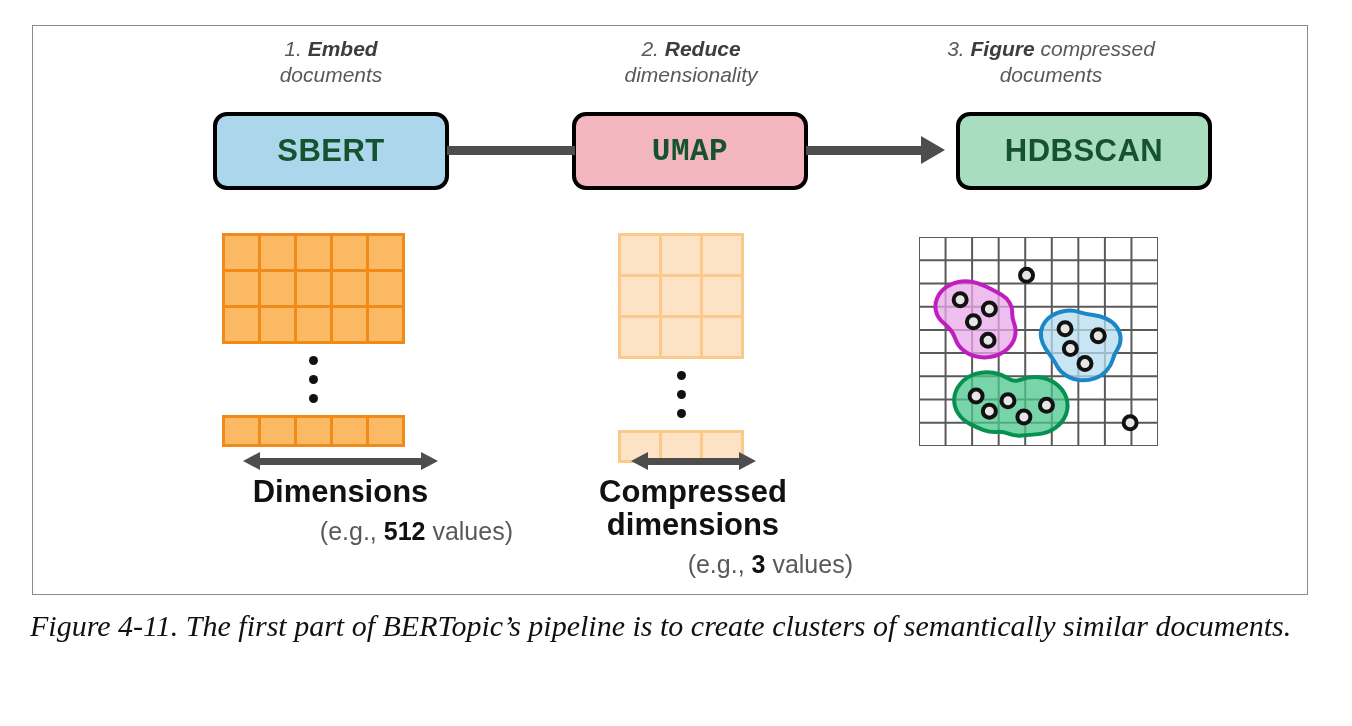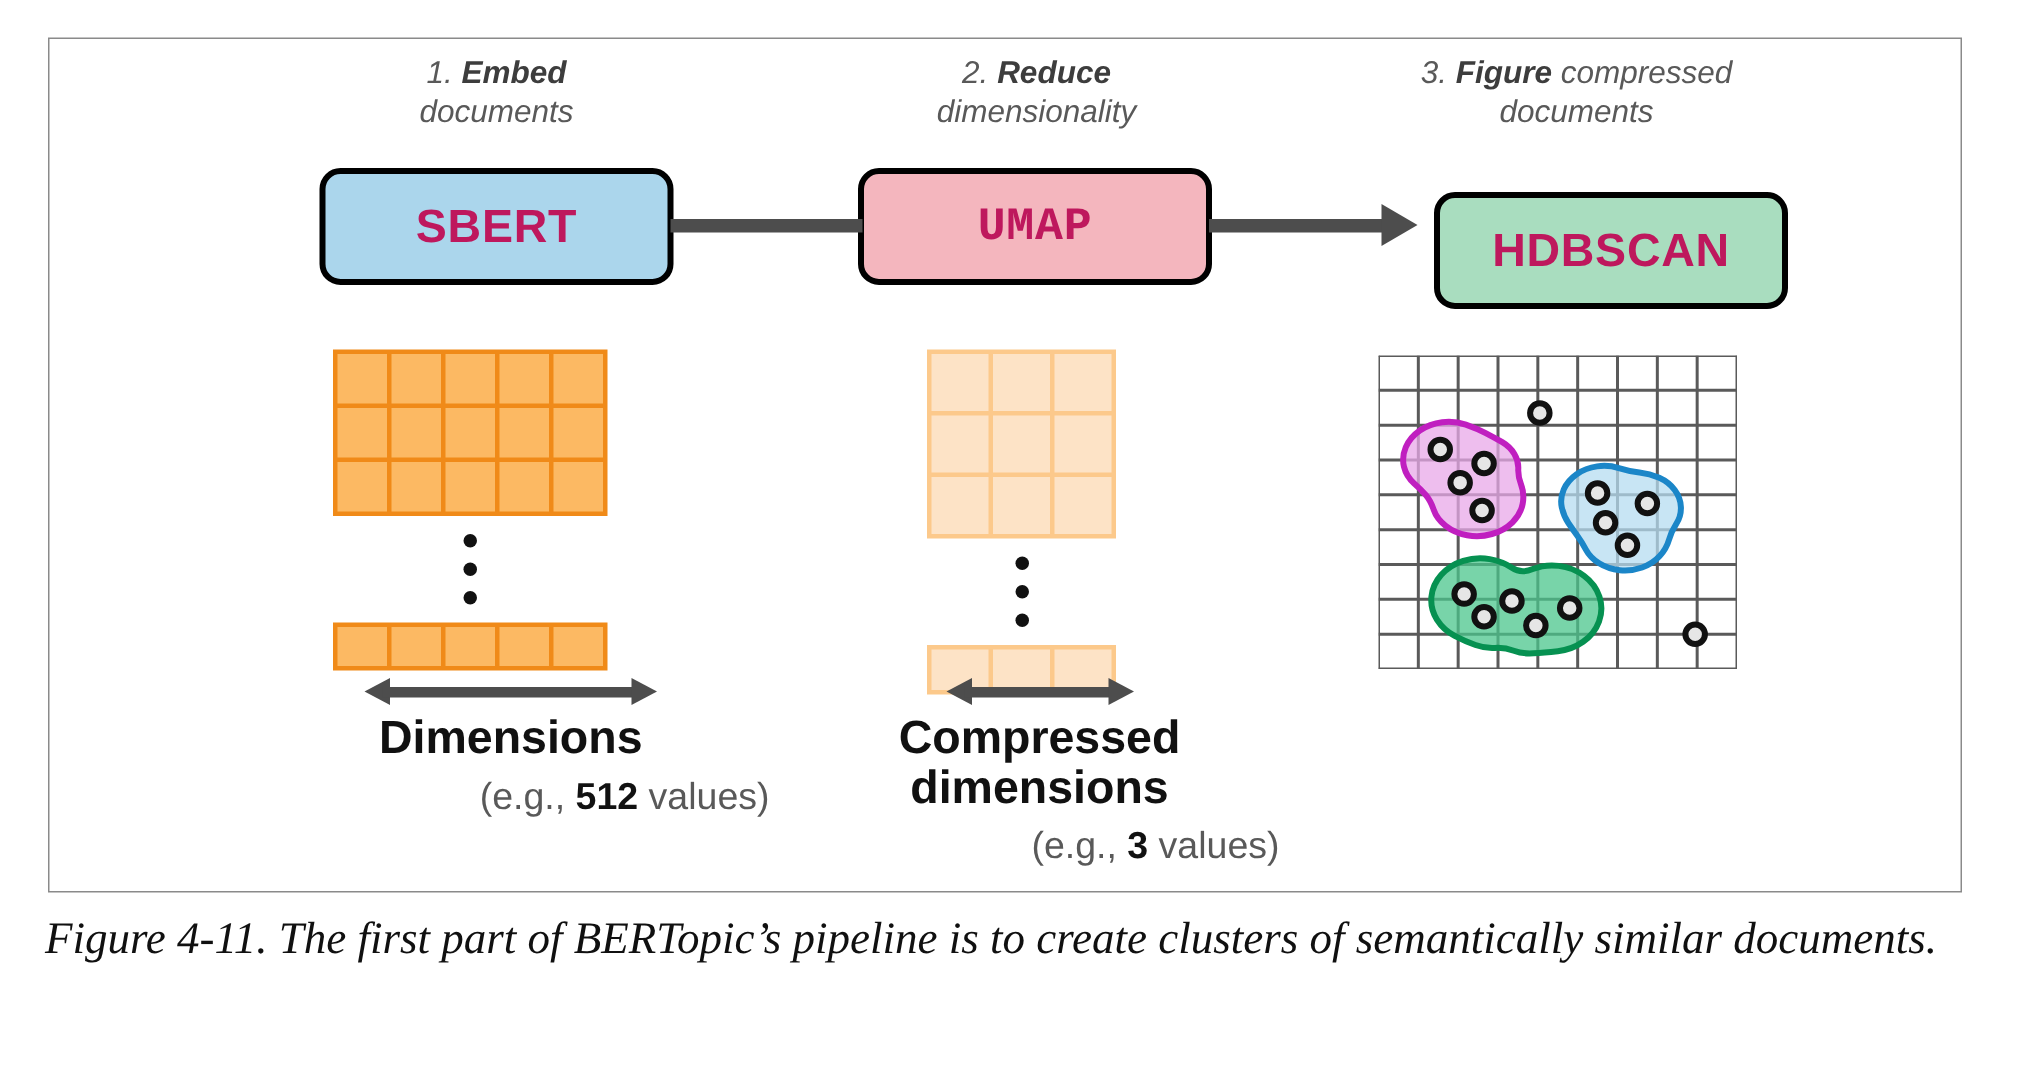--- a/index.html
+++ b/index.html
@@ -53,26 +53,26 @@
     top: 86px;
     height: 78px;
     border: 4px solid #000000;
     border-radius: 14px;
     box-sizing: border-box;
     display: flex;
     align-items: center;
     justify-content: center;
     font-size: 31px;
     font-weight: bold;
-    color: #be185d;
+    color: #14532d;
     letter-spacing: 0.5px;
   }
   #box-sbert   { left: 180px; width: 236px; background: #abd6ec; }
   #box-umap    { left: 539px; width: 236px; background: #f4b6be; font-family: Liberation Mono, monospace; }
-  #box-hdbscan { left: 923px; width: 236px; background: #a9ddbf; margin-top: 16px; }
+  #box-hdbscan { left: 923px; width: 256px; background: #a9ddbf; }
 
   
   .connector {
     position: absolute;
     top: 120px;
     height: 9px;
     background: #4d4d4d;
   }
   #connector-1 { left: 414px; width: 128px; }
   #connector-2 { left: 773px; width: 120px; }

